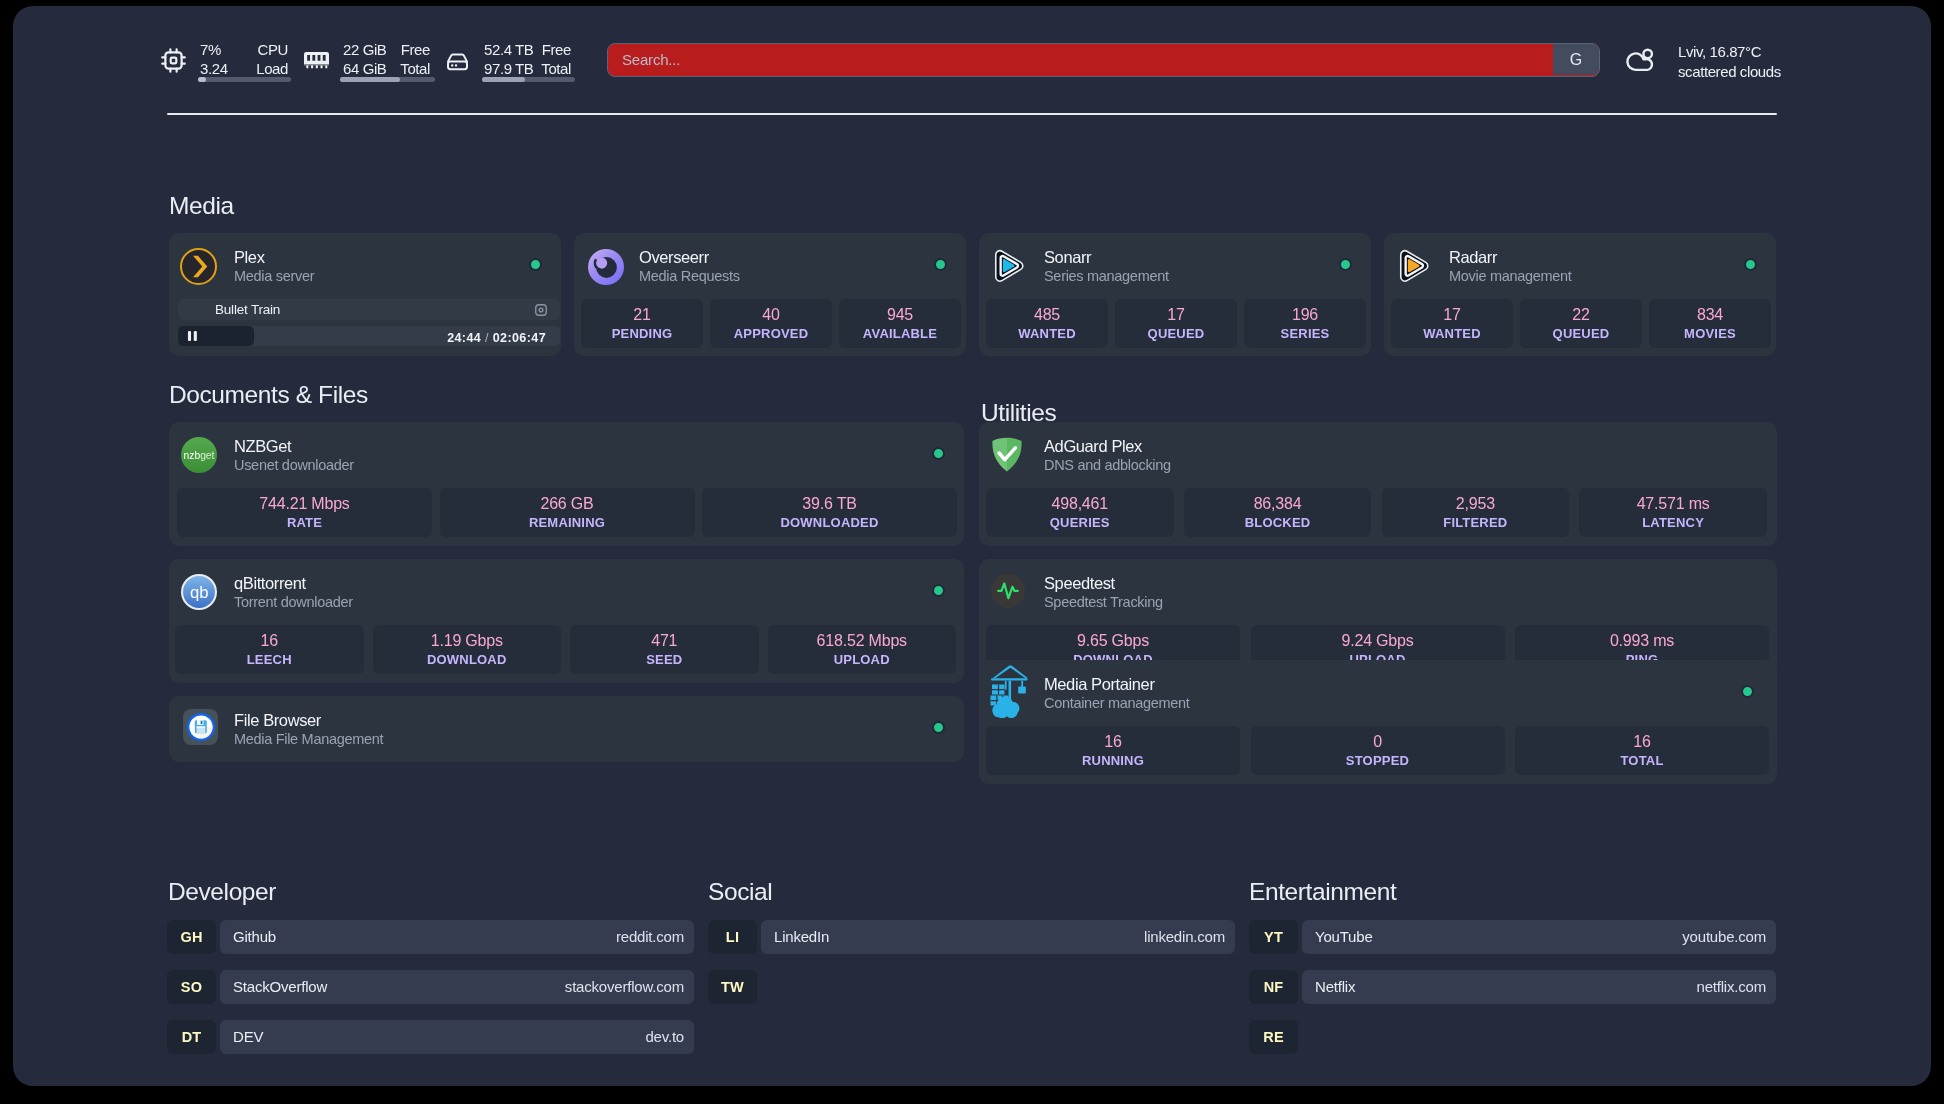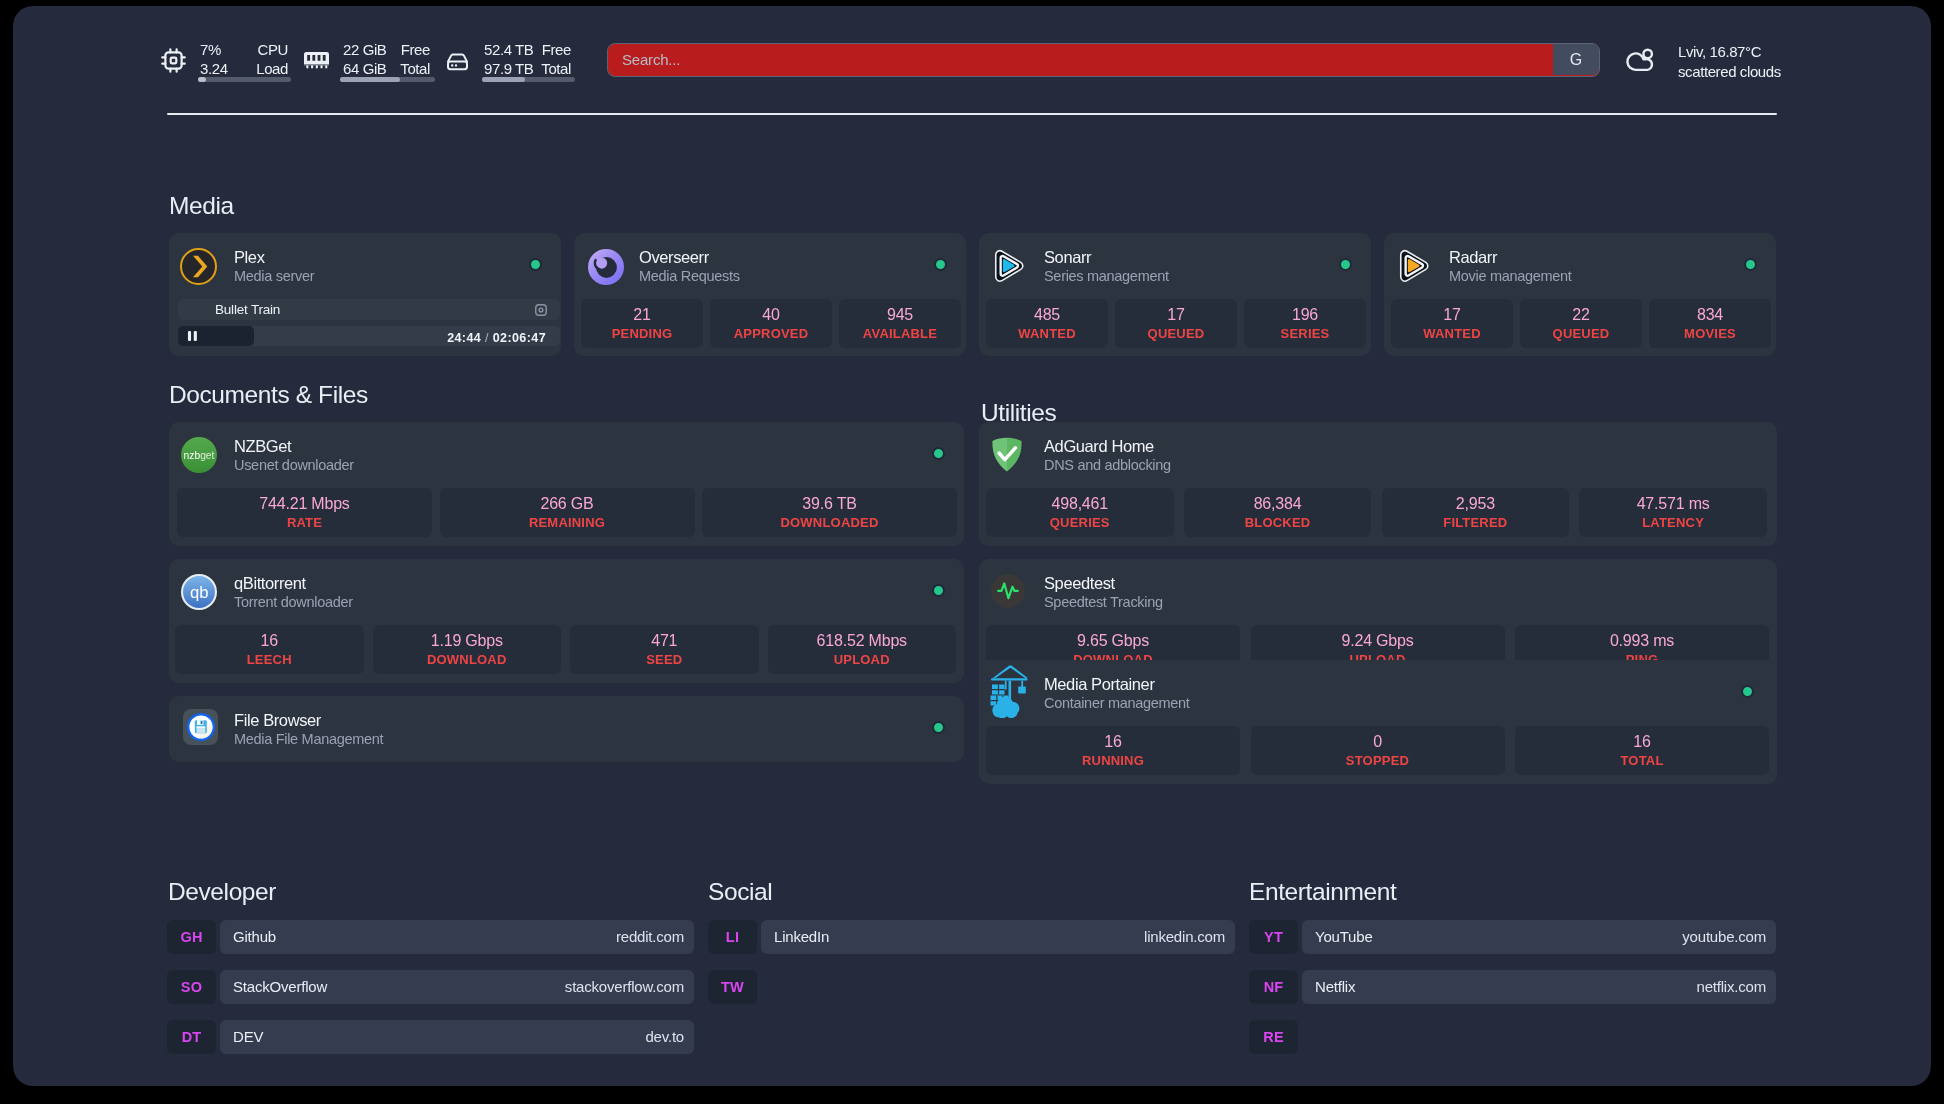--- a/index.html
+++ b/index.html
@@ -15,25 +15,25 @@
 .bar { position:absolute; height:5px; border-radius:2.5px; background:#535b6c; }
 .bar > i { position:absolute; left:0; top:0; bottom:0; display:block; background:#9aa2b3; border-radius:2.5px; }
 .sect { position:absolute; color:#e9edf4; font-size:24.5px; letter-spacing:-0.4px; }
 .card { position:absolute; background:#2c3440; border-radius:10px; }
 .cicon { position:absolute; left:13px; top:15px; width:36px; height:36px; }
 .ctitle { position:absolute; left:65px; top:15px; font-size:16.5px; color:#f2f4f8; letter-spacing:-0.4px; }
 .csub { position:absolute; left:65px; top:35px; font-size:14.5px; color:#9aa3b3; letter-spacing:-0.3px; }
 .dot { position:absolute; width:13px; height:13px; border-radius:50%; background:#25c78a; border:2px solid #202839; top:25px; right:19px; }
 .statbox { position:absolute; top:66px; height:48.5px; background:#262d3a; border-radius:6px; text-align:center; color:#fff; }
 .statbox .v { margin-top:7px; font-size:16px; color:#f9a8d4; letter-spacing:-0.2px; }
-.statbox .l { margin-top:1.5px; font-size:13px; font-weight:bold; color:#ef4444; letter-spacing:0.2px; }
+.statbox .l { margin-top:1.5px; font-size:13px; font-weight:bold; color:#c4b5fd; letter-spacing:0.2px; }
 
 .bmrow { position:absolute; height:34px; }
 .bmab { position:absolute; left:0; top:0; width:49px; height:34px; background:#1d2432; border-radius:6px;
-  color:#d946ef; font-size:14.5px; font-weight:bold; text-align:center; line-height:34px; letter-spacing:0.2px; }
+  color:#fef9c3; font-size:14.5px; font-weight:bold; text-align:center; line-height:34px; letter-spacing:0.2px; }
 .bmpill { position:absolute; left:53px; right:0; top:0; height:34px; background:#363c4f; border-radius:6px; }
 .bmname { position:absolute; left:13px; top:0; line-height:34px; font-size:15px; letter-spacing:-0.2px; color:#e9edf4; }
 .bmurl { position:absolute; right:10px; top:0; line-height:34px; font-size:15px; letter-spacing:-0.2px; color:#dde2ec; }
 </style>
 </head>
 <body>
 <div id="win"></div>
 
 <svg class="ico" style="left:161px;top:48px" width="25" height="25" viewBox="0 0 24 24" fill="none" stroke="#edf0f5" stroke-width="2.1" stroke-linecap="round">
     <rect x="4.2" y="4.2" width="15.6" height="15.6" rx="3"></rect>
@@ -284,21 +284,21 @@
             <stop offset="0" stop-color="#6ec377"></stop>
             <stop offset="0.5" stop-color="#6ec377"></stop>
             <stop offset="0.5" stop-color="#5cb762"></stop>
             <stop offset="1" stop-color="#5cb762"></stop>
           </linearGradient>
         </defs>
         <path d="M18 1.8 C13.2 1.8 7.2 2.9 3.4 4.9 C3.4 13.3 3.9 24.4 18 35.6 C32.1 24.4 32.6 13.3 32.6 4.9 C28.8 2.9 22.8 1.8 18 1.8 Z" fill="url(#agg)"></path>
         <path d="M10 17 l5.8 6.6 10.6-11.8" fill="none" stroke="#fff" stroke-width="3.5" stroke-linecap="round" stroke-linejoin="round"></path>
       </svg>
   </div>
-  <div class="ctitle">AdGuard Home</div>
+  <div class="ctitle">AdGuard Plex</div>
   <div class="csub">DNS and adblocking</div>
   <div class="statbox" style="left:7px;width:187.5px">
       <div class="v">498,461</div>
       <div class="l">QUERIES</div>
     </div>
   <div class="statbox" style="left:204.8px;width:187.5px">
       <div class="v">86,384</div>
       <div class="l">BLOCKED</div>
     </div>
   <div class="statbox" style="left:402.6px;width:187.5px">

